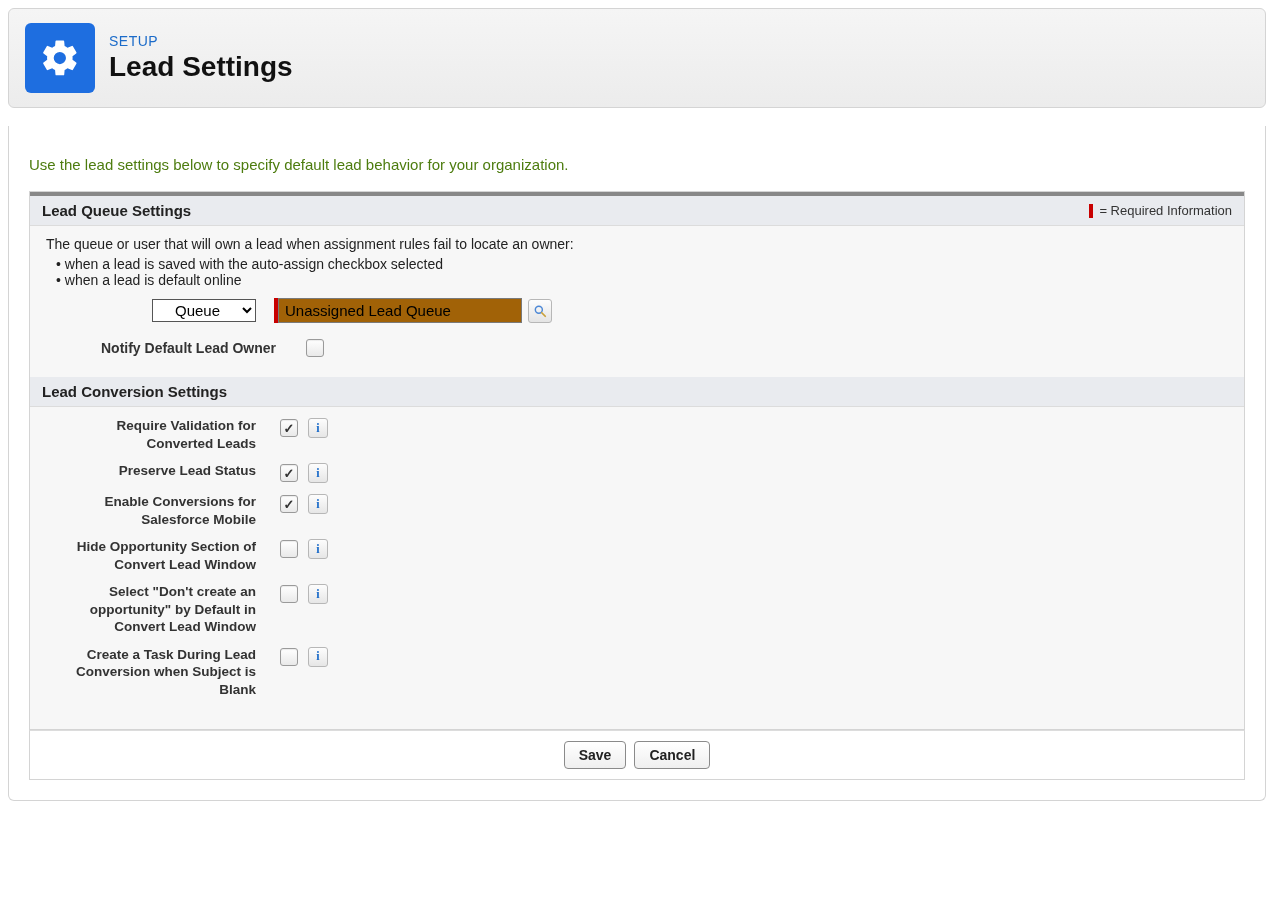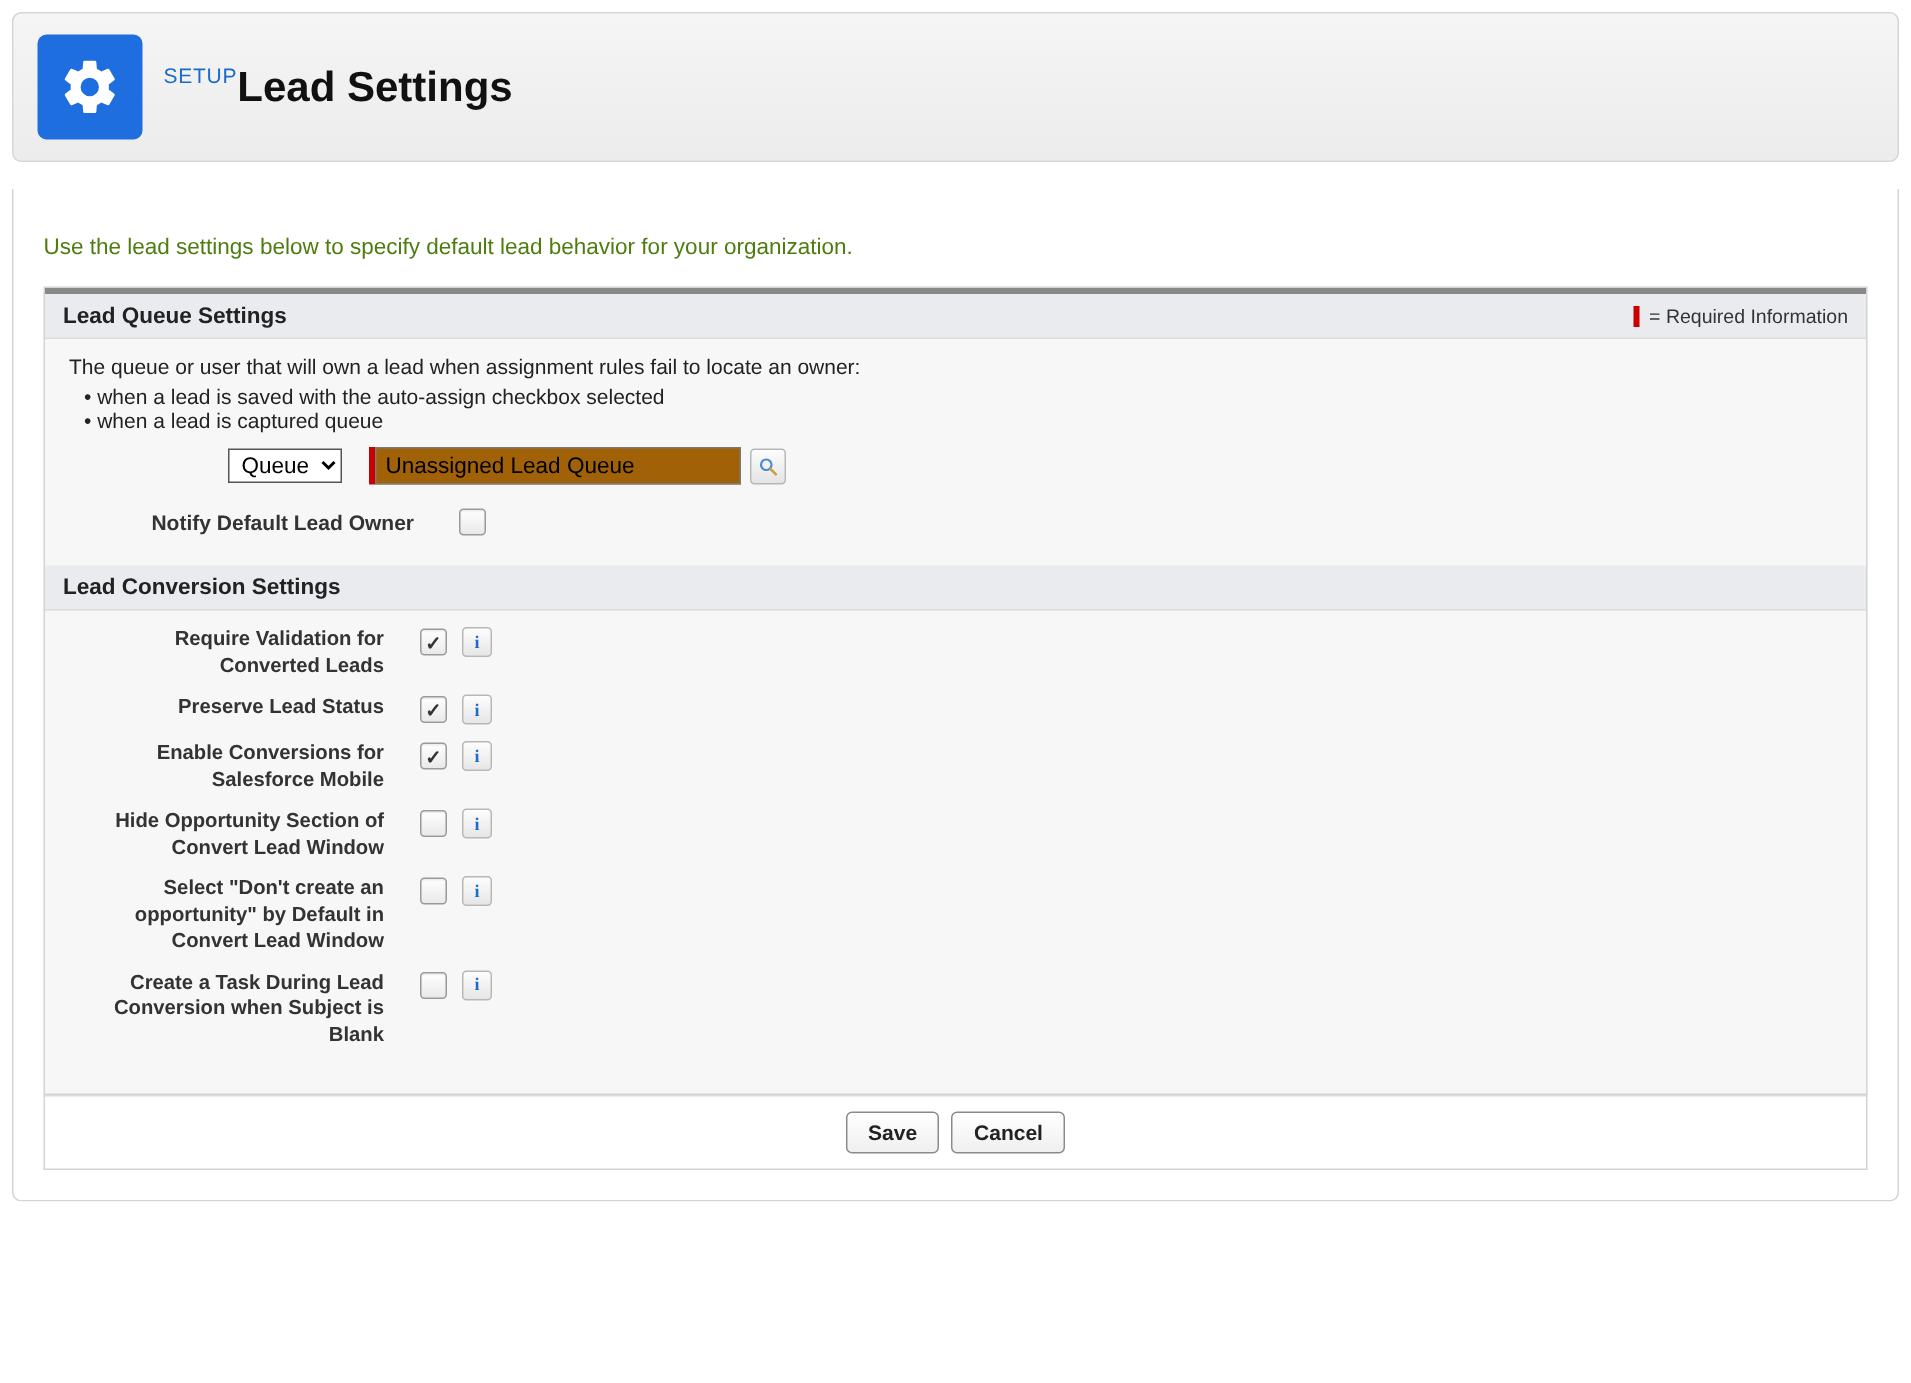--- a/index.html
+++ b/index.html
@@ -23,20 +23,21 @@
     width: 70px;
     height: 70px;
     border-radius: 6px;
     background: #1e6ee0;
     display: flex;
     align-items: center;
     justify-content: center;
   }
   .header-text {
     display: flex;
+    flex-direction: column;
   }
   .header-eyebrow {
     font-size: 14px;
     color: #1b6bc9;
     letter-spacing: 0.5px;
     margin-bottom: 2px;
   }
   .header-title {
     font-size: 28px;
     font-weight: bold;
@@ -130,21 +131,21 @@
   .bullet-line { margin-left: 10px; }
   .queue-row {
     display: flex;
     align-items: center;
     gap: 18px;
     margin-top: 10px;
     margin-left: 106px;
   }
   select.queue-select {
     font-size: 15px;
-    padding: 1px 4px;
+    padding: 1px 18px;
     border: 1px solid #555;
     background: #fff;
   }
   .queue-input-wrap {
     display: flex;
     align-items: center;
     gap: 6px;
   }
   .queue-input-container {
     display:flex; align-items:stretch;
@@ -278,21 +279,21 @@
     <div class="section-header">
       <span>Lead Queue Settings</span>
       <span class="required-legend">
         <span class="required-bar"></span>
         <span>= Required Information</span>
       </span>
     </div>
     <div class="section-body">
       <div class="queue-desc">The queue or user that will own a lead when assignment rules fail to locate an owner:</div>
       <div class="bullet-line">• when a lead is saved with the auto-assign checkbox selected</div>
-      <div class="bullet-line">• when a lead is captured queue</div>
+      <div class="bullet-line">• when a lead is default online</div>
 
       <div class="queue-row">
         <select class="queue-select">
           <option>Queue</option>
         </select>
         <div class="queue-input-wrap">
           <div class="queue-input-container">
             <span class="req-mark"></span>
             <input class="queue-input" type="text" value="Unassigned Lead Queue" style="">
           </div>

